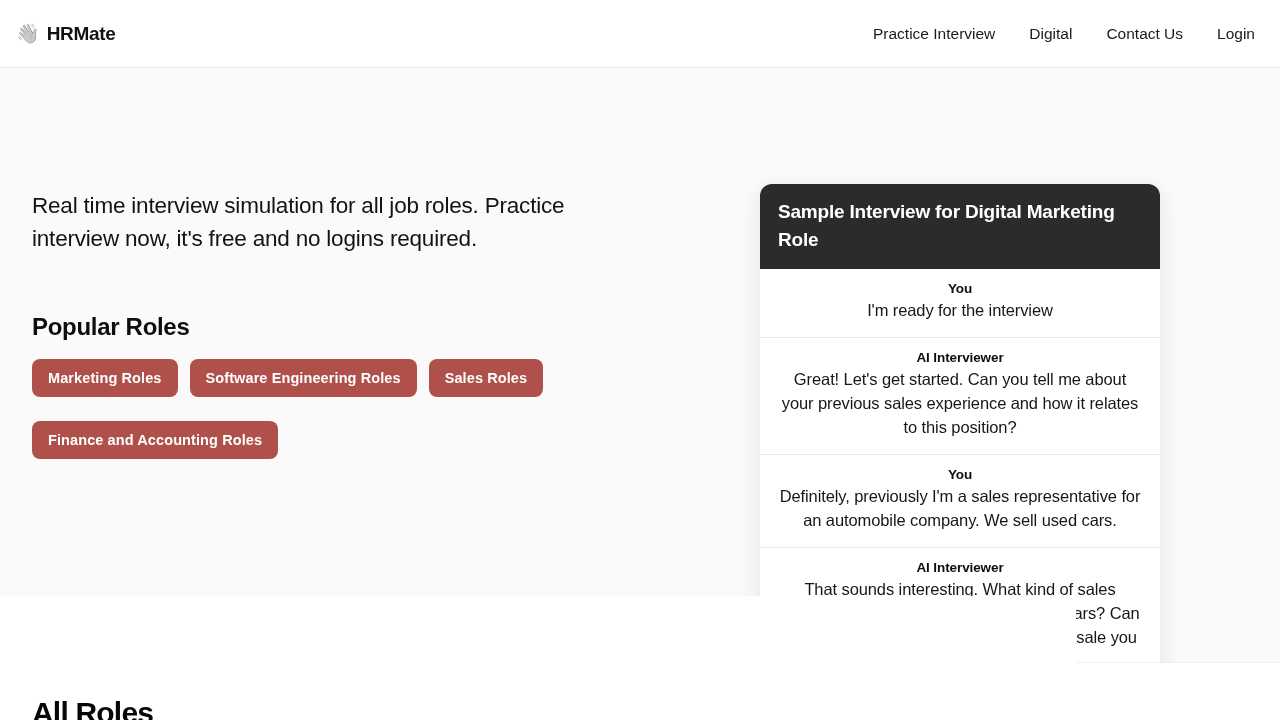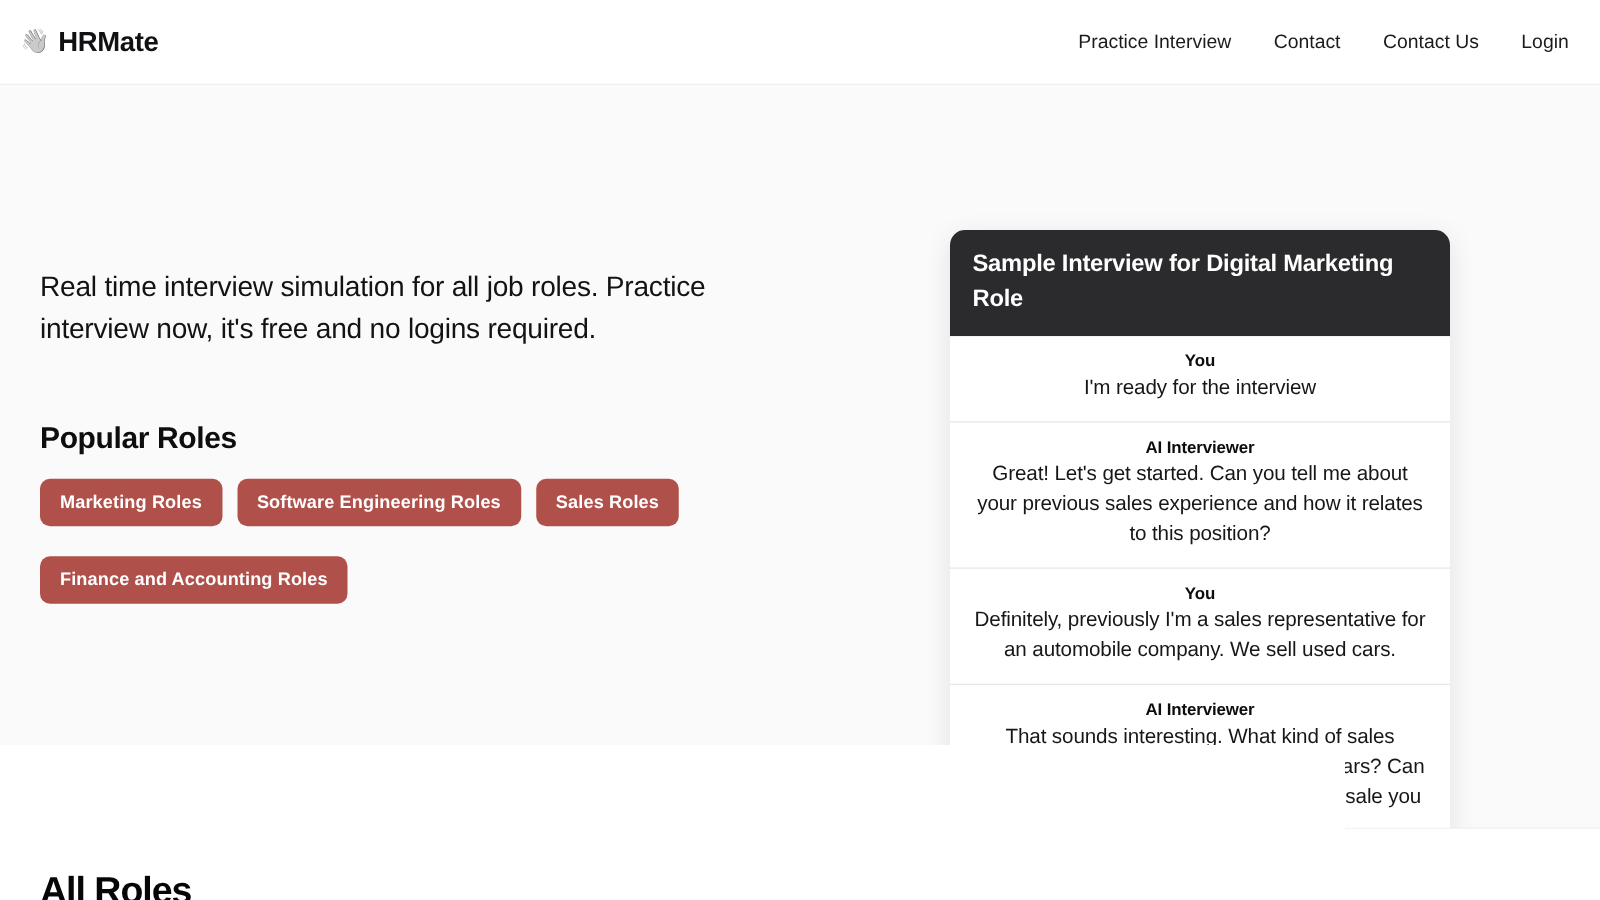--- a/index.html
+++ b/index.html
@@ -22,21 +22,21 @@
     padding: 0 16px 0 16px;
     position: relative;
     z-index: 5;
   }
   .brand {
     display: flex; align-items: center; gap: 7px;
     text-decoration: none;
   }
   .brand-icon { font-size: 19px; line-height: 1; filter: grayscale(1); }
   .brand-name {
-    font-size: 22px; font-weight: bold; color: #111113; letter-spacing: -0.3px;
+    font-size: 19px; font-weight: bold; color: #111113; letter-spacing: -0.3px;
   }
   .nav {
     margin-left: auto;
     display: flex; align-items: center; gap: 16px;
   }
   .nav-link {
     font-size: 15.5px;
     color: #1b1b1d;
     text-decoration: none;
     padding: 6px 9px;
@@ -72,21 +72,21 @@
   }
   .hero-title {
     font-size: 62px;
     line-height: 1.0;
     font-weight: bold;
     letter-spacing: -2.2px;
     color: #070708;
     max-width: 430px;
   }
   .hero-sub {
-    margin-top: 46px;
+    margin-top: 22px;
     font-size: 22.5px;
     line-height: 1.45;
     color: #131315;
     max-width: 560px;
     letter-spacing: -0.2px;
   }
   .popular-title {
     margin-top: 58px;
     font-size: 24px;
     color: #0e0e10;
@@ -184,21 +184,21 @@
 
 <div class="page">
 
   <header class="site-header">
     <a class="brand" href="#">
       <span class="brand-icon">👋</span>
       <span class="brand-name">HRMate</span>
     </a>
     <nav class="nav">
       <a class="nav-link" href="#">Practice Interview</a>
-      <a class="nav-link" href="#">Contact</a>
+      <a class="nav-link" href="#">Digital</a>
       <a class="nav-link" href="#">Contact Us</a>
       <a class="nav-link" href="#">Login</a>
     </nav>
   </header>
 
   <section class="hero">
 
     <div class="hero-left">
       <p class="hero-sub">Real time interview simulation for all job roles. Practice interview now, it's free and no logins required.</p>
       <h2 class="popular-title">Popular Roles</h2>

